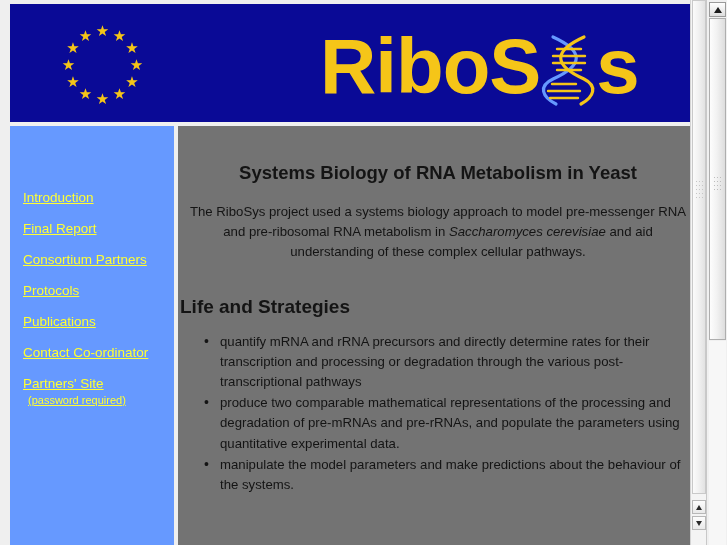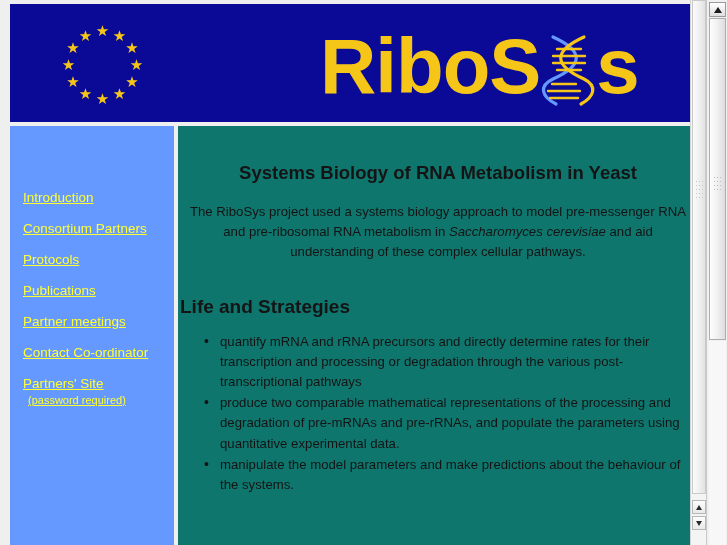--- a/index.html
+++ b/index.html
@@ -117,21 +117,21 @@
     cursor: pointer;
   }
 
   
   #content {
     position: absolute;
     left: 178px;
     top: 126px;
     width: 520px;
     height: 419px;
-    background: #0f766e;
+    background: #737373;
     overflow: hidden;
     color: #141414;
   }
   #page-title {
     margin: 0;
     padding: 36px 0 0 0;
     text-align: center;
     font-size: 18.5px;
     font-weight: bold;
     font-family: "Liberation Sans", sans-serif;
@@ -333,30 +333,30 @@
       </div>
     </div>
 
     <div id="sidebar">
       <div id="nav-list">
 
         <div class="nav-row">
           <a class="nav-link" href="#">Introduction</a>
         </div>
         <div class="nav-row">
+          <a class="nav-link" href="#">Final Report</a>
+        </div>
+        <div class="nav-row">
           <a class="nav-link" href="#">Consortium Partners</a>
         </div>
         <div class="nav-row">
           <a class="nav-link" href="#">Protocols</a>
         </div>
         <div class="nav-row">
           <a class="nav-link" href="#">Publications</a>
-        </div>
-        <div class="nav-row">
-          <a class="nav-link" href="#">Partner meetings</a>
         </div>
         <div class="nav-row">
           <a class="nav-link" href="#">Contact Co-ordinator</a>
         </div>
         <div class="nav-row">
           <a class="nav-link" href="#">Partners' Site</a>
           <a class="nav-sub" href="#">(password required)</a>
         </div>
 
       </div>

